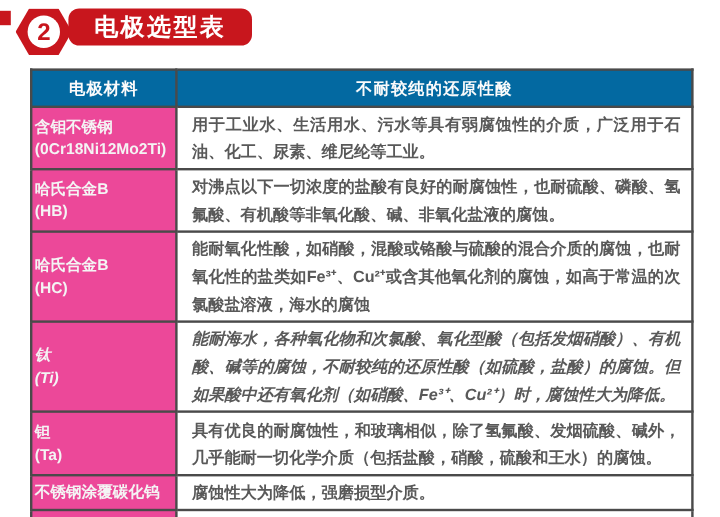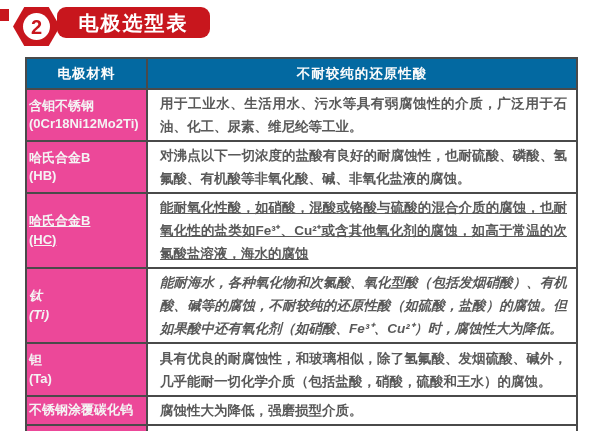--- a/index.html
+++ b/index.html
@@ -108,21 +108,21 @@
     font-weight: bold;
     font-size: 13.5px;
     line-height: 23px;
     vertical-align: middle;
     padding: 2px 9px 2px 12px;
     text-align: justify;
   }
   
   tr.r0 td { height: 49px; }
   tr.r1 td { height: 45px; }
-  tr.r2 td { height: 67px; text-decoration: underline; }
+  tr.r2 td { height: 67px; }
   tr.r3 td { height: 72px; font-style: italic; }
   tr.r4 td { height: 53px; }
   tr.r5 td { height: 25px; margin-top: 18px; }
   tr.r6 td { height: 26px; }
 </style>
 </head>
 <body>
 
 <div class="page">
 

